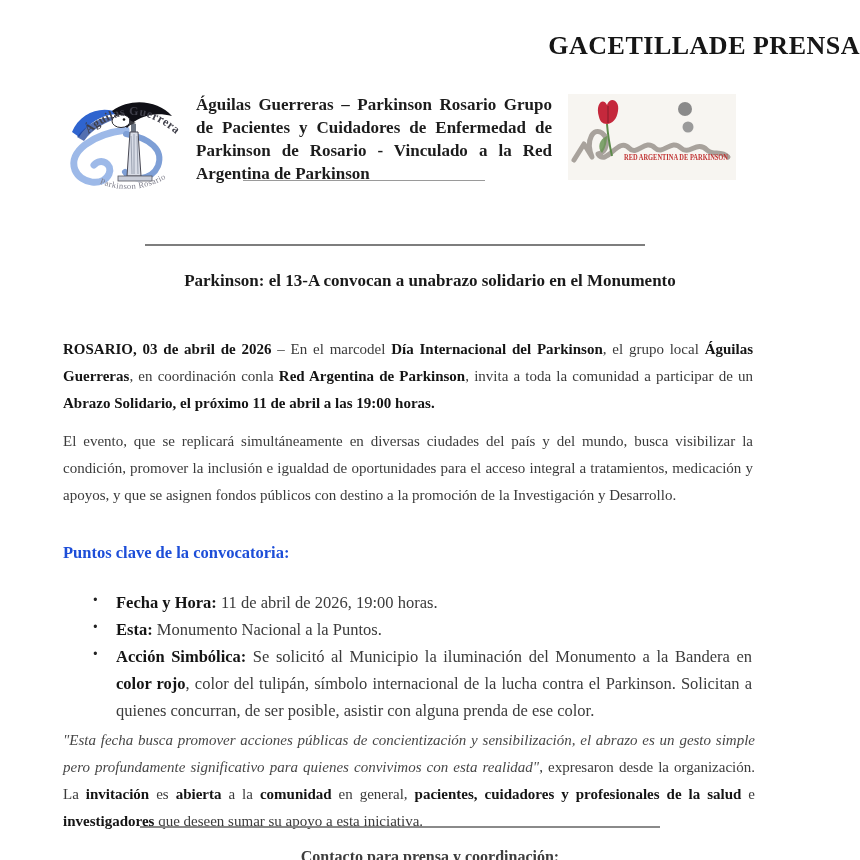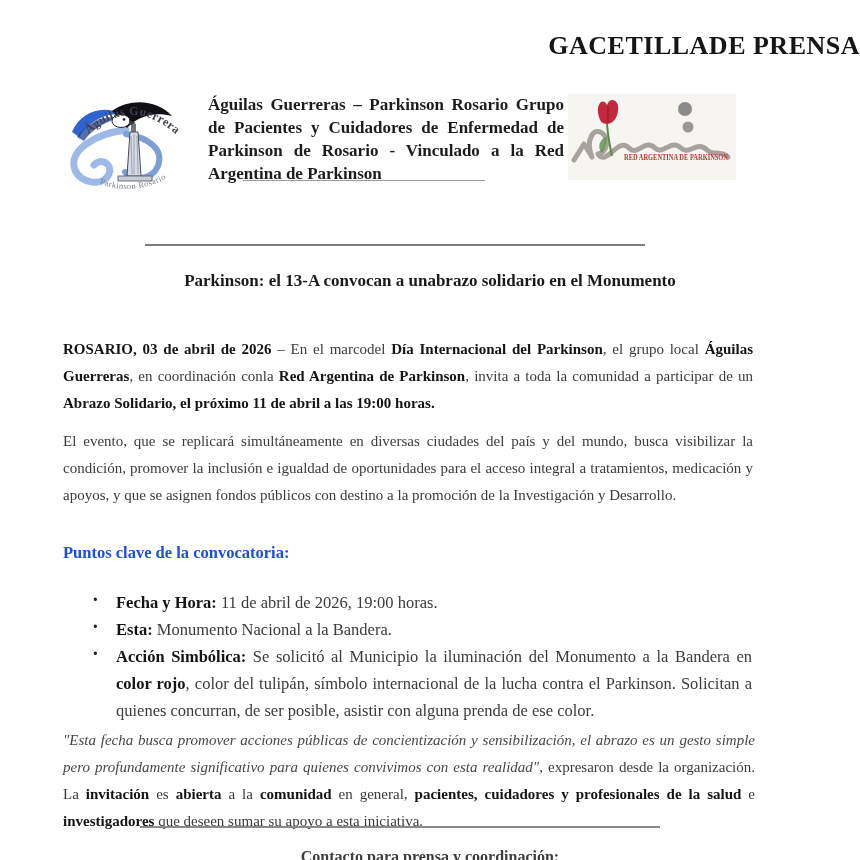--- a/index.html
+++ b/index.html
@@ -19,21 +19,21 @@
     text-align: right;
     font-size: 26px;
     font-weight: bold;
     letter-spacing: 0.5px;
     color: #161616;
   }
   .left-logo { position: absolute; top: 84px; left: 58px; width: 144px; height: 120px; }
   .right-logo { position: absolute; top: 94px; left: 568px; width: 168px; height: 86px; }
   .org-text {
     position: absolute;
-    top: 93px; left: 208px; width: 356px;
+    top: 93px; left: 196px; width: 356px;
     font-size: 17px;
     font-weight: bold;
     line-height: 23px;
     text-align: justify;
     color: #1c1c1c;
   }
   .org-underline {
     position: absolute;
     top: 180px; left: 243px; width: 242px; height: 1px;
     background: #9a9a9a;
@@ -175,21 +175,21 @@
 
   <div class="key-heading">Puntos clave de la convocatoria:</div>
 
   <ul class="bullets">
     <li>
       <span class="marker">·</span>
       <span class="li-text"><b>Fecha y Hora:</b><span> 11 de abril de 2026, 19:00 horas.</span></span>
     </li>
     <li>
       <span class="marker">·</span>
-      <span class="li-text"><b>Esta:</b><span> Monumento Nacional a la Bandera.</span></span>
+      <span class="li-text"><b>Esta:</b><span> Monumento Nacional a la Puntos.</span></span>
     </li>
     <li>
       <span class="marker">·</span>
       <span class="li-text"><b>Acción Simbólica:</b><span> Se solicitó al Municipio la iluminación del Monumento a la Bandera en </span><b>color rojo</b><span>, color del tulipán, símbolo internacional de la lucha contra el Parkinson. Solicitan a quienes concurran, de ser posible, asistir con alguna prenda de ese color.</span></span>
     </li>
   </ul>
 
   <p class="body quote"><i>"Esta fecha busca promover acciones públicas de concientización y sensibilización, el abrazo es un gesto simple pero profundamente significativo para quienes convivimos con esta realidad"</i><span>, expresaron desde la organización. La </span><b>invitación</b><span> es </span><b>abierta</b><span> a la </span><b>comunidad</b><span> en general, </span><b>pacientes, cuidadores y profesionales de la salud</b><span> e </span><b>investigadores</b><span> que deseen sumar su apoyo a esta iniciativa.</span></p>
   <div class="quote-underline"></div>
 

